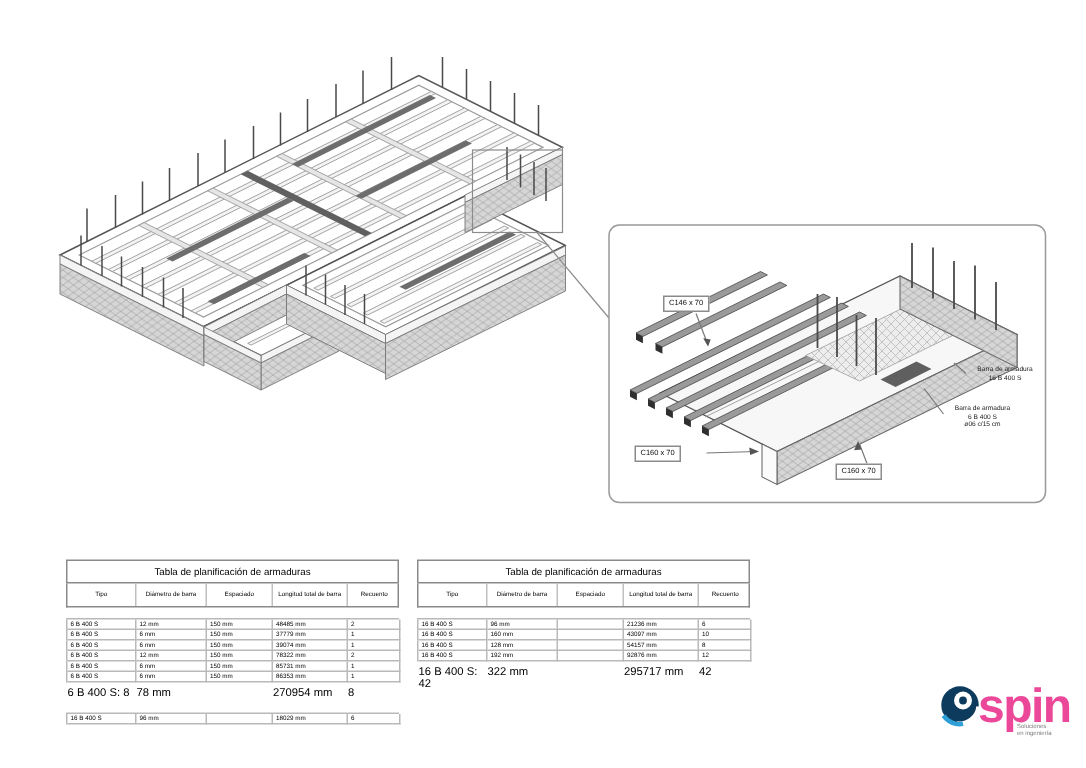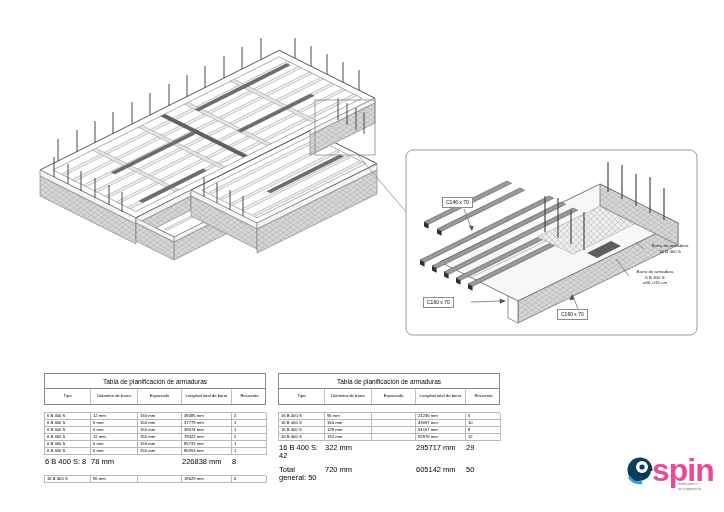--- a/index.html
+++ b/index.html
@@ -227,21 +227,21 @@
         <div class="c">6 mm</div>
         <div class="c">150 mm</div>
         <div class="c">86353 mm</div>
         <div class="c">1</div>
     </div>
   </div>
   <div class="tbl-sum">
     <div class="sc">6 B 400 S: 8</div>
     <div class="sc">78 mm</div>
     <div class="sc"></div>
-    <div class="sc">226838 mm</div>
+    <div class="sc">270954 mm</div>
     <div class="sc">8</div>
   </div>
   <div class="tbl-rows">
     <div class="tbl-row">
       <div class="c">16 B 400 S</div>
         <div class="c">96 mm</div>
         <div class="c"></div>
         <div class="c">18029 mm</div>
         <div class="c">6</div>
     </div>
@@ -286,28 +286,21 @@
         <div class="c"></div>
         <div class="c">92876 mm</div>
         <div class="c">12</div>
     </div>
   </div>
   <div class="tbl-sum">
     <div class="sc">16 B 400 S: 42</div>
     <div class="sc">322 mm</div>
     <div class="sc"></div>
     <div class="sc">295717 mm</div>
-    <div class="sc">29</div>
-  </div>
-  <div class="tbl-sum">
-    <div class="sc">Total general: 50</div>
-    <div class="sc">720 mm</div>
-    <div class="sc"></div>
-    <div class="sc">605142 mm</div>
-    <div class="sc">50</div>
+    <div class="sc">42</div>
   </div>
 </div>
 
 <div class="logo-word">spin</div>
 <div class="logo-tag">
   <div>Soluciones</div>
   <div>en ingeniería</div>
 </div>
 
 </body></html>

